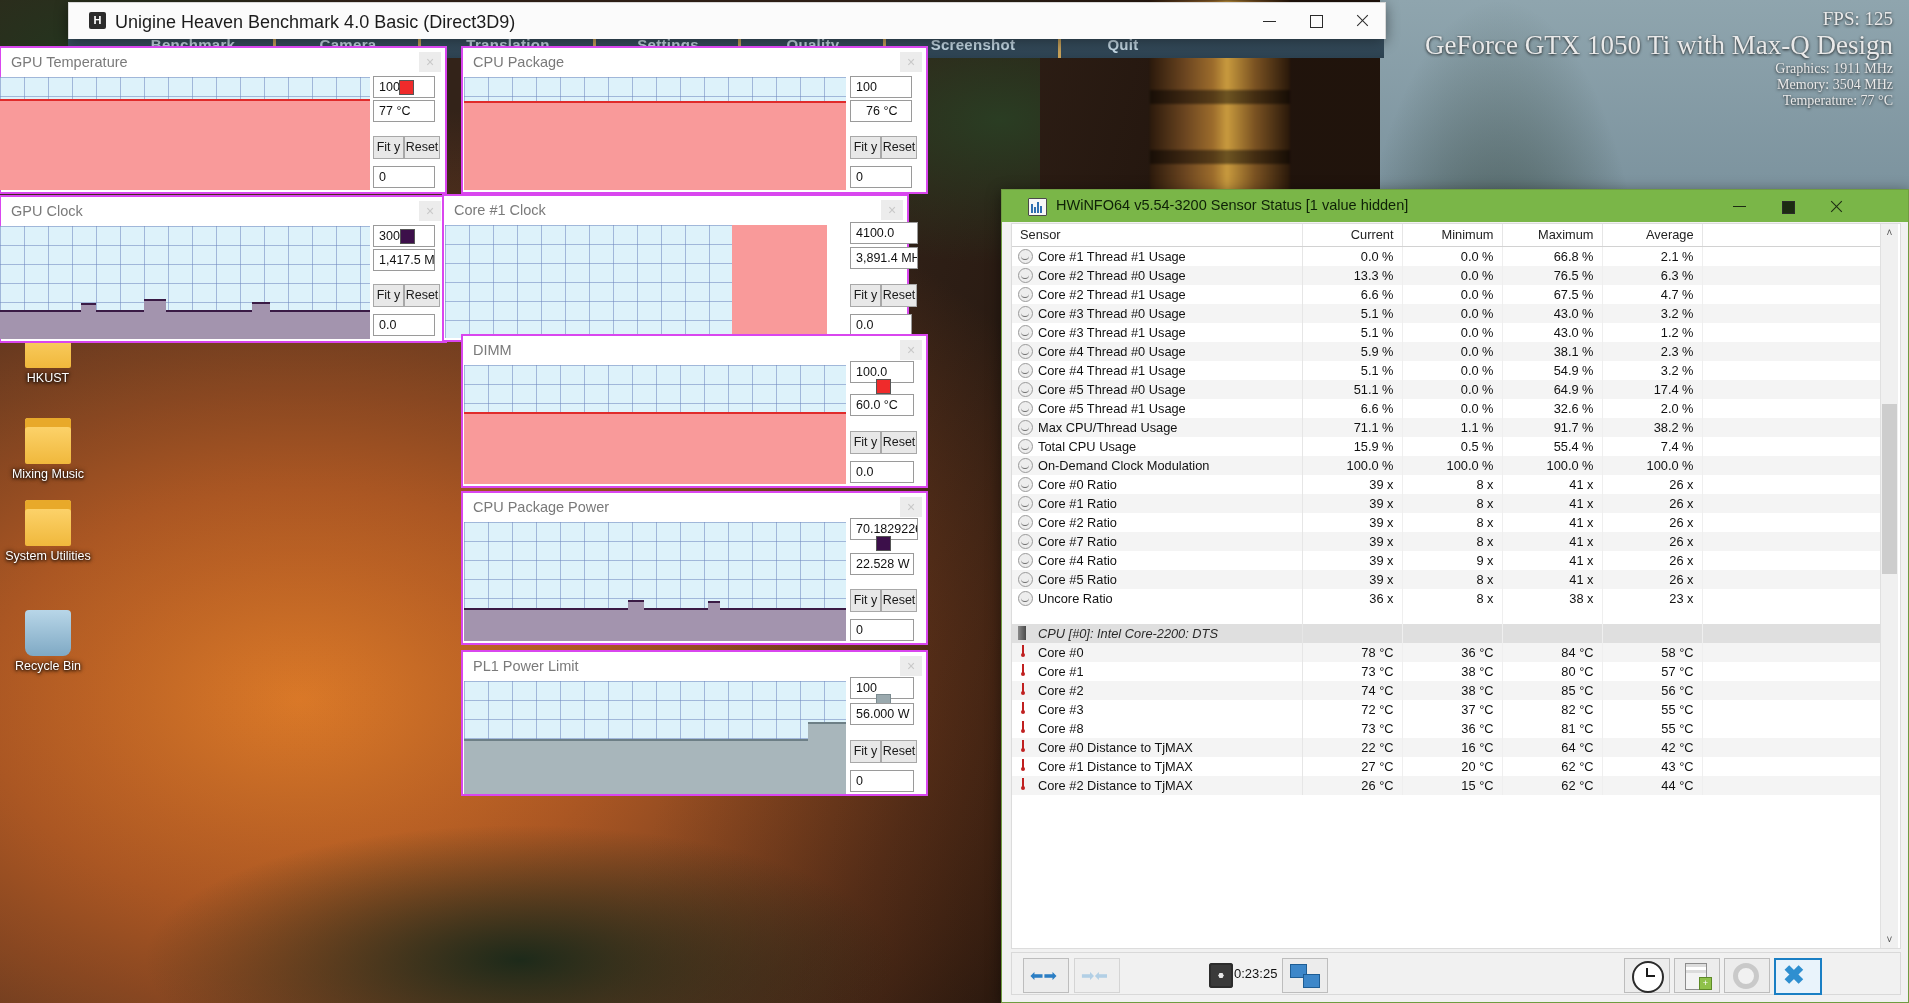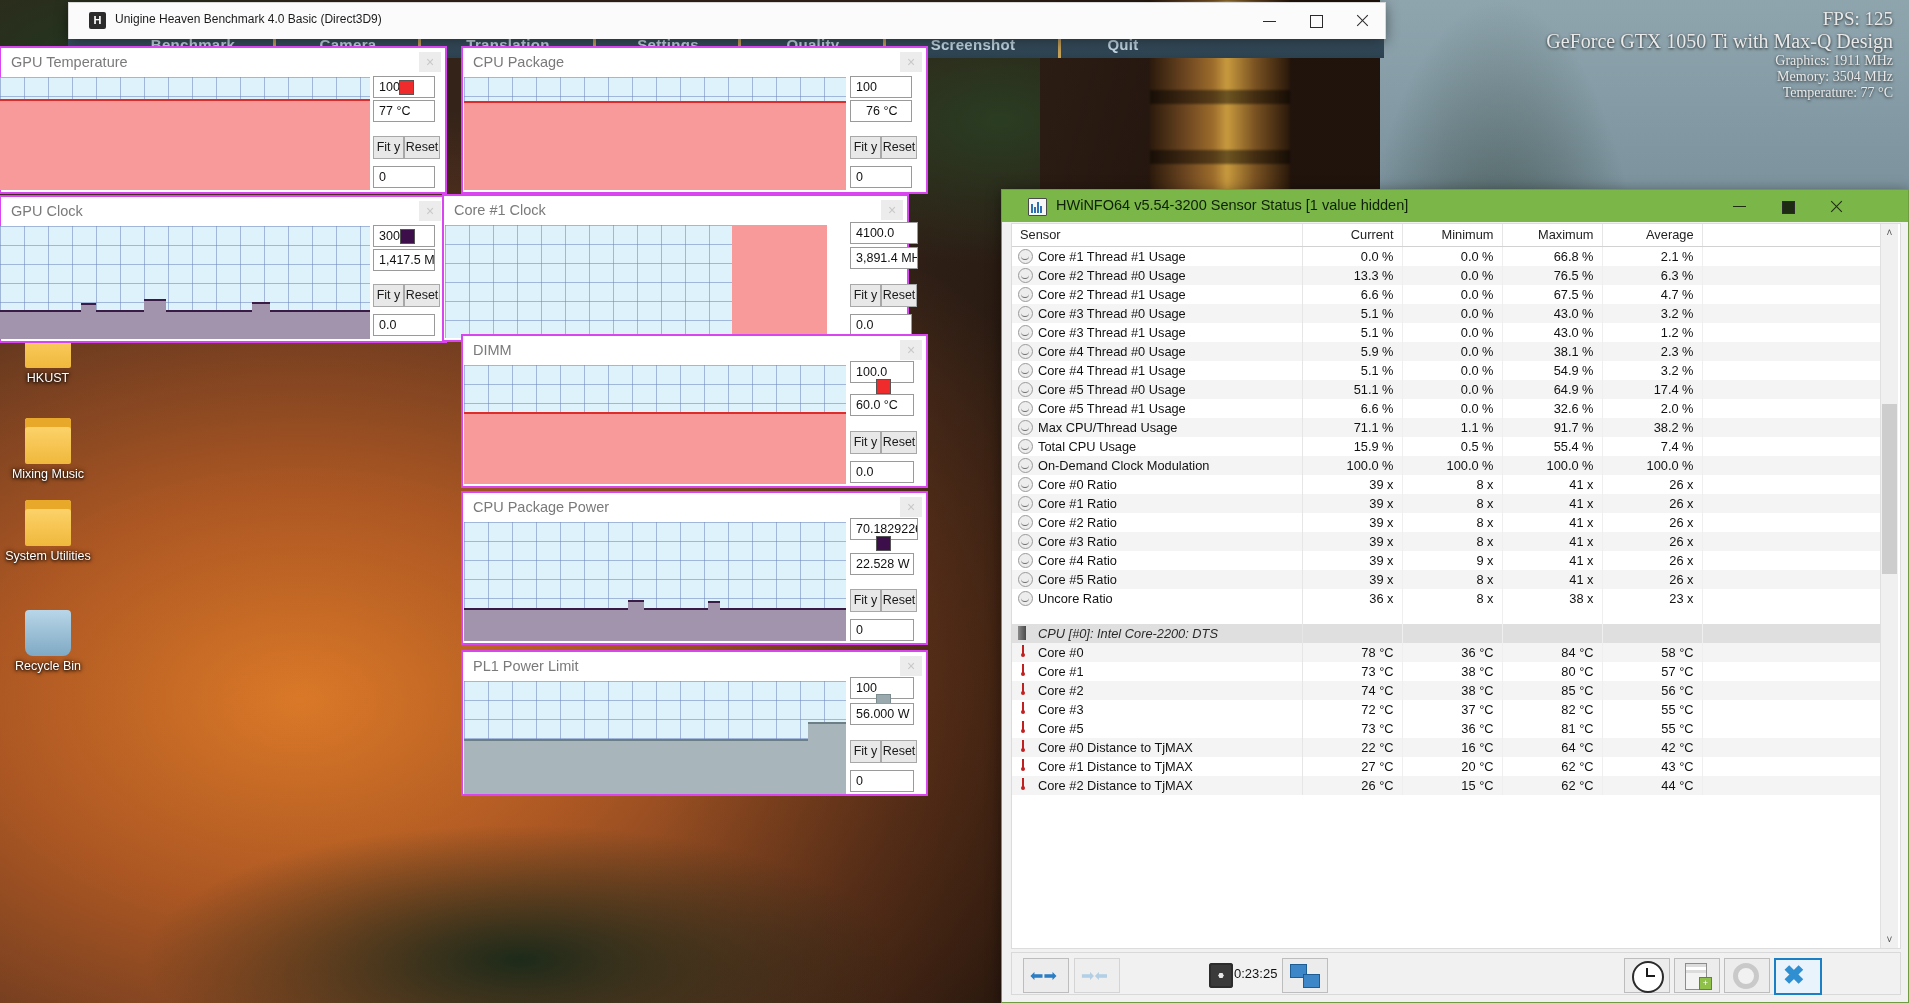--- a/index.html
+++ b/index.html
@@ -36,21 +36,21 @@
   .wall-pillar div{position:absolute;left:0;width:100%;height:14px;background:rgba(0,0,0,0.45);}
   
   .dicon{position:absolute;width:96px;text-align:center;color:#fff;font-size:12.5px;
     text-shadow:0 1px 3px #000,0 0 5px #000;line-height:14px;}
   .dicon .glyph{width:46px;height:46px;margin:0 auto 3px;display:block;position:relative;}
   
   .win{position:absolute;background:#f0f0f0;box-shadow:0 3px 14px rgba(0,0,0,.45);}
   
   #unigine{left:68px;top:2px;width:1316px;height:36px;background:#fbfbfb;
     border:1px solid #d8d8d8;border-bottom:none;}
-  #unigine .ttl{position:absolute;left:46px;top:9px;font-size:12px;color:#1c1c1c;}
+  #unigine .ttl{position:absolute;left:46px;top:9px;font-size:18px;color:#1c1c1c;}
   #unigine .uicon{position:absolute;left:20px;top:9px;width:17px;height:17px;border-radius:2px;
     background:#2b2b2b;color:#ffffff;font-size:11px;line-height:17px;text-align:center;font-weight:bold;}
   .wbtn{position:absolute;top:0;width:46px;height:35px;cursor:default;}
   .wbtn:before,.wbtn:after{content:"";position:absolute;background:#2a2a2a;}
   .wmin:before{left:16px;top:18px;width:13px;height:1px;}
   .wmin:after{display:none;}
   .wmax:before{left:17px;top:12px;width:11px;height:11px;background:none;border:1px solid #2a2a2a;}
   .wmax:after{display:none;}
   .wcls:before{left:16px;top:17px;width:15px;height:1px;transform:rotate(45deg);}
   .wcls:after{left:16px;top:17px;width:15px;height:1px;transform:rotate(-45deg);}
@@ -117,21 +117,21 @@
   #hw-scroll .thumb{position:absolute;left:1px;width:15px;background:#cdcdcd;}
   #hw-toolbar{position:absolute;left:9px;top:762px;width:890px;height:43px;background:#f1f1f1;
     border:1px solid #d9d9d9;box-sizing:border-box;}
   .tbtn{position:absolute;top:5px;width:44px;height:33px;background:#ececec;border:1px solid #bdbdbd;}
   .tbtn.flat{background:#f1f1f1;border:1px solid transparent;}
   .tbtn.sel{border:2px solid #1a7fc4;background:#e9f3fb;}
   #hw-clock{position:absolute;left:222px;top:13px;font-size:13px;color:#111;}
   
   #fps{position:absolute;right:16px;top:8px;text-align:right;color:#e9e9e9;
     text-shadow:0 1px 3px rgba(0,0,0,.85);font-family:"Liberation Serif",serif;}
-  #fps .l1{font-size:19px;} #fps .l2{font-size:20px;} #fps .l3,#fps .l4,#fps .l5{font-size:14px;}
+  #fps .l1{font-size:19px;} #fps .l2{font-size:27px;} #fps .l3,#fps .l4,#fps .l5{font-size:14px;}
 </style>
 </head>
 <body>
 
 <div id="desktop">
   <div class="wall-fronds"></div>
   <div class="wall-pillar">
     <div style="top:40px"></div>
       <div style="top:90px"></div>
       <div style="top:150px"></div>
@@ -446,21 +446,21 @@
           </tr>
           <tr>
             <td class="name"><span class="ic-usage"></span><span>Core #2 Ratio</span></td>
             <td>39 x</td>
             <td>8 x</td>
             <td>41 x</td>
             <td>26 x</td>
             <td></td>
           </tr>
           <tr class="alt">
-            <td class="name"><span class="ic-usage"></span><span>Core #3 Ratio</span></td>
+            <td class="name"><span class="ic-usage"></span><span>Core #7 Ratio</span></td>
             <td>39 x</td>
             <td>8 x</td>
             <td>41 x</td>
             <td>26 x</td>
             <td></td>
           </tr>
           <tr>
             <td class="name"><span class="ic-usage"></span><span>Core #4 Ratio</span></td>
             <td>39 x</td>
             <td>9 x</td>
@@ -526,21 +526,21 @@
           </tr>
           <tr>
             <td class="name"><span class="ic-temp"></span><span>Core #3</span></td>
             <td>72 °C</td>
             <td>37 °C</td>
             <td>82 °C</td>
             <td>55 °C</td>
             <td></td>
           </tr>
           <tr>
-            <td class="name"><span class="ic-temp"></span><span>Core #5</span></td>
+            <td class="name"><span class="ic-temp"></span><span>Core #8</span></td>
             <td>73 °C</td>
             <td>36 °C</td>
             <td>81 °C</td>
             <td>55 °C</td>
             <td></td>
           </tr>
           <tr class="alt">
             <td class="name"><span class="ic-temp"></span><span>Core #0 Distance to TjMAX</span></td>
             <td>22 °C</td>
             <td>16 °C</td>

